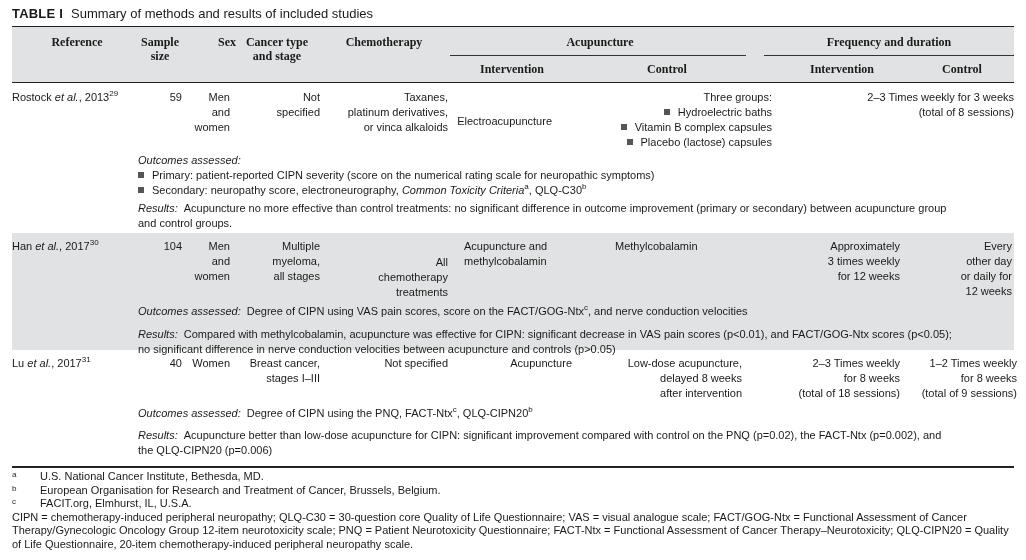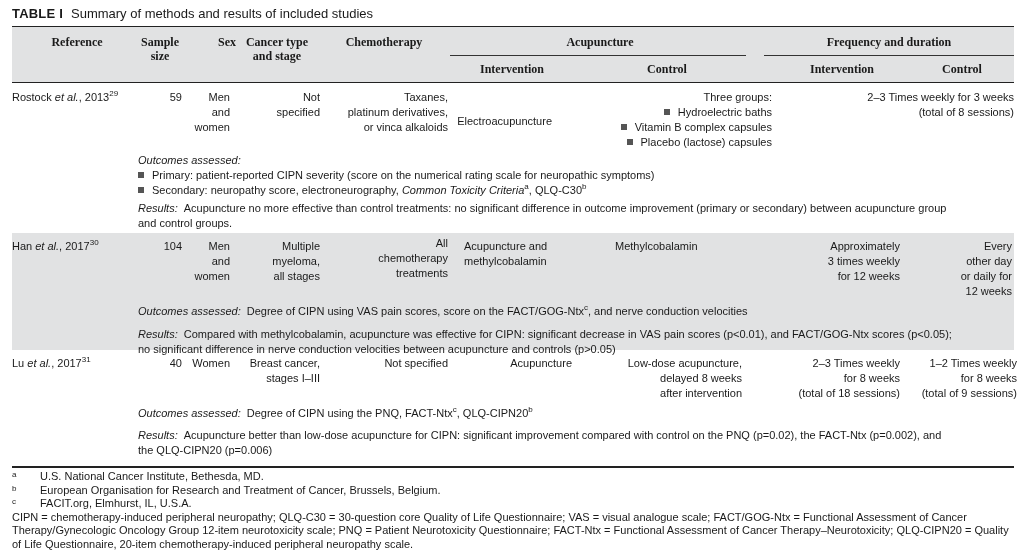--- a/index.html
+++ b/index.html
@@ -79,21 +79,21 @@
       <span class="lab">Results:</span><span>Acupuncture no more effective than control treatments: no significant difference in outcome improvement (primary or secondary) between acupuncture group</span><br>
       <span>and control groups.</span>
     </div>
   </div>
 
   <div class="row shade" style="height:117px;">
     <div class="cell left ref" style="left:0;top:6px;width:125px;"><span>Han </span><span class="ital">et al.</span><span>, 2017</span><sup>30</sup></div>
     <div class="cell" style="left:126px;top:6px;width:44px;">104</div>
     <div class="cell" style="left:174px;top:6px;width:44px;"><span>Men</span><br><span>and</span><br><span>women</span></div>
     <div class="cell" style="left:222px;top:6px;width:86px;"><span>Multiple</span><br><span>myeloma,</span><br><span>all stages</span></div>
-    <div class="cell" style="left:310px;top:3px;width:126px;"><span>All</span><br><span>chemotherapy</span><br><span>treatments</span></div>
+    <div class="cell" style="left:310px;top:22px;width:126px;"><span>All</span><br><span>chemotherapy</span><br><span>treatments</span></div>
     <div class="cell left" style="left:452px;top:6px;width:120px;"><span>Acupuncture and</span><br><span>methylcobalamin</span></div>
     <div class="cell left" style="left:603px;top:6px;width:140px;">Methylcobalamin</div>
     <div class="cell" style="left:768px;top:6px;width:120px;"><span>Approximately</span><br><span>3 times weekly</span><br><span>for 12 weeks</span></div>
     <div class="cell" style="left:900px;top:6px;width:100px;"><span>Every</span><br><span>other day</span><br><span>or daily for</span><br><span>12 weeks</span></div>
 
     <div class="sub" style="top:71px;">
       <span class="lab">Outcomes assessed:</span><span>Degree of CIPN using VAS pain scores, score on the FACT/GOG-Ntx</span><sup class="sup">c</sup><span>, and nerve conduction velocities</span>
     </div>
     <div class="sub" style="top:94px;">
       <span class="lab">Results:</span><span>Compared with methylcobalamin, acupuncture was effective for CIPN: significant decrease in VAS pain scores (p&lt;0.01), and FACT/GOG-Ntx scores (p&lt;0.05);</span><br>

